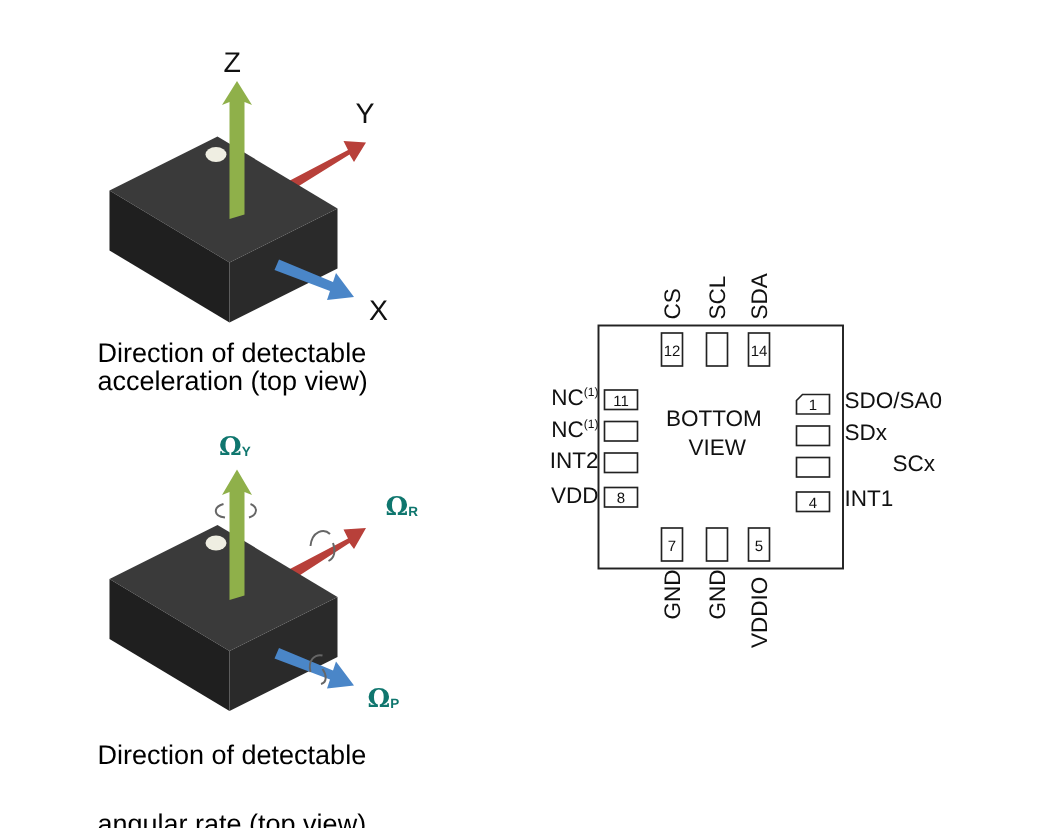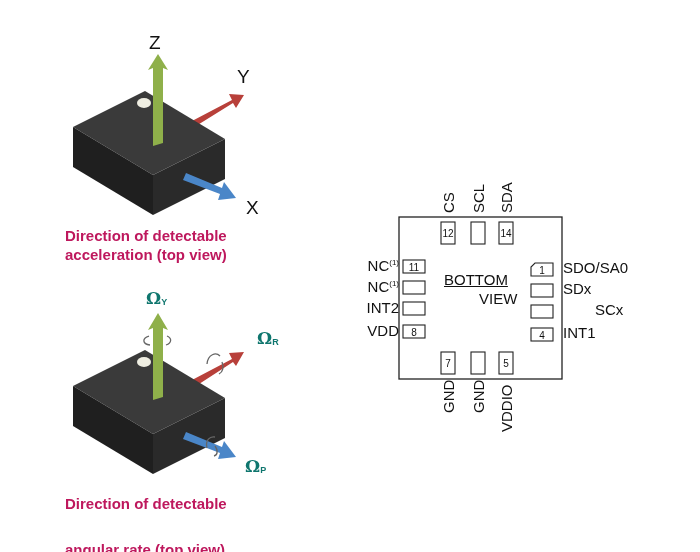--- a/index.html
+++ b/index.html
@@ -1,17 +1,17 @@
 <!DOCTYPE html>
 <html><head>
 <meta charset="utf-8">
 <style>
   html, body { margin:0; padding:0; background:#ffffff; }
   body { width:700px; height:552px; position:relative; overflow:hidden; font-family:"Liberation Sans", sans-serif; color:#111; }
-  .caption { position:absolute; font-size:15px; line-height:19px; color:#be185d;font-weight:bold; }
+  .caption { position:absolute; font-size:18px; line-height:19px; color:#000000; }
   .axis-lbl { position:absolute; font-size:19px; color:#111; }
   .omega-lbl { position:absolute; font-family:"DejaVu Serif", serif; font-weight:bold; font-size:17px; color:#0f766e; }
   .omega-lbl sub { font-size:9px; vertical-align:-1px; font-family:"Liberation Sans", sans-serif; }
   svg { position:absolute; left:0; top:0; }
   .pin-lbl { position:absolute; font-size:15px; color:#111; }
   .vert { position:absolute; font-size:15px; transform-origin:left top; transform:rotate(-90deg); white-space:nowrap; }
   .pin-num { font-size:10px; font-family:"Liberation Sans", sans-serif; fill:#111; }
 </style>
 </head>
 <body>
@@ -105,22 +105,22 @@
 
 <div>
   <div class="omega-lbl" style="left:146px;top:288px;"><span>Ω</span><sub>Y</sub></div>
   <div class="omega-lbl" style="left:257px;top:328px;"><span>Ω</span><sub>R</sub></div>
   <div class="omega-lbl" style="left:245px;top:456px;"><span>Ω</span><sub>P</sub></div>
   <div class="caption" style="left:65px;top:494px;">Direction of detectable</div>
   <div class="caption" style="left:65px;top:513px;margin-top:27px;">angular rate (top view)</div>
 </div>
 
 <div>
-  <div class="pin-lbl" style="left:444px;top:271px;text-decoration:underline;">BOTTOM</div>
-  <div class="pin-lbl" style="left:459px;top:290px;margin-left:20px;">VIEW</div>
+  <div class="pin-lbl" style="left:444px;top:271px;">BOTTOM</div>
+  <div class="pin-lbl" style="left:459px;top:290px;">VIEW</div>
   <div id="pin-labels">
       <div class="vert" style="left: 440px; top: 213px;">CS</div>
       <div class="vert" style="left: 470px; top: 213px;">SCL</div>
       <div class="vert" style="left: 498px; top: 213px;">SDA</div>
       <div class="vert" style="left: 440px; top: 412.5px;">GND</div>
       <div class="vert" style="left: 470px; top: 412.5px;">GND</div>
       <div class="vert" style="left: 498px; top: 431.5px;">VDDIO</div>
       <div class="pin-lbl" style="right: 301px; top: 257px;"><span>NC</span><sup style="font-size: 8px;">(1)</sup></div>
       <div class="pin-lbl" style="right: 301px; top: 278px;"><span>NC</span><sup style="font-size: 8px;">(1)</sup></div>
       <div class="pin-lbl" style="right: 301px; top: 299px;"><span>INT2</span></div>

